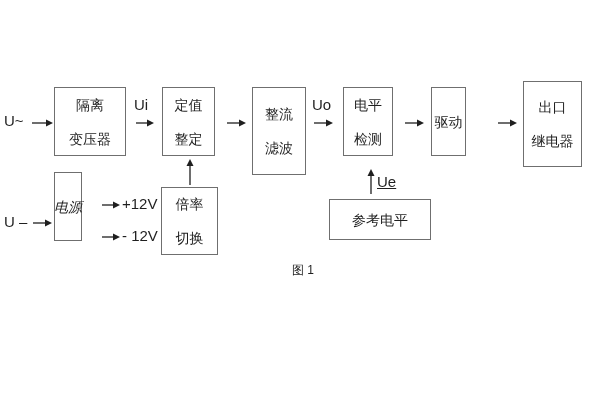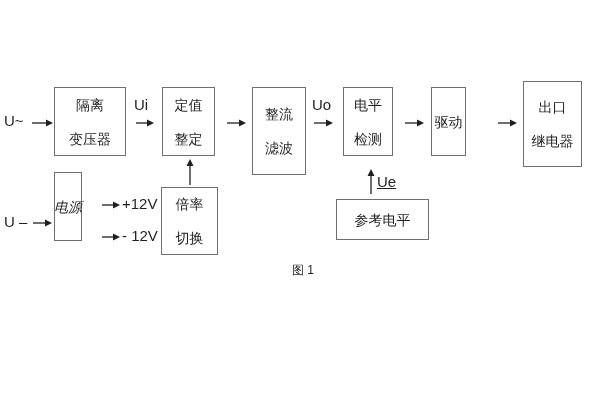--- a/index.html
+++ b/index.html
@@ -47,21 +47,21 @@
   }
   
   .b-isolation{left:54px;top:87px;width:72px;height:69px;}
   .b-setting{left:162px;top:87px;width:53px;height:69px;}
   .b-rectifier{left:252px;top:87px;width:54px;height:88px;}
   .b-level{left:343px;top:87px;width:50px;height:69px;}
   .b-driver{left:431px;top:87px;width:35px;height:69px;}
   .b-relay{left:523px;top:81px;width:59px;height:86px;}
   .b-power{left:54px;top:172px;width:28px;height:69px;font-style:italic;}
   .b-ratio{left:161px;top:187px;width:57px;height:68px;}
-  .b-reference{left:336px;top:199px;width:93px;height:41px;}
+  .b-reference{left:329px;top:199px;width:102px;height:41px;}
   
   .l-ac{left:4px;top:113px;}
   .l-dc{left:4px;top:214px;}
   .l-ui{left:134px;top:97px;}
   .l-uo{left:312px;top:97px;}
   .l-ue{left:377px;top:174px;text-decoration:underline;}
   .l-p12{left:122px;top:196px;}
   .l-m12{left:122px;top:228px;}
   .l-caption{left:292px;top:262px;font-size:12px;}
 </style>

